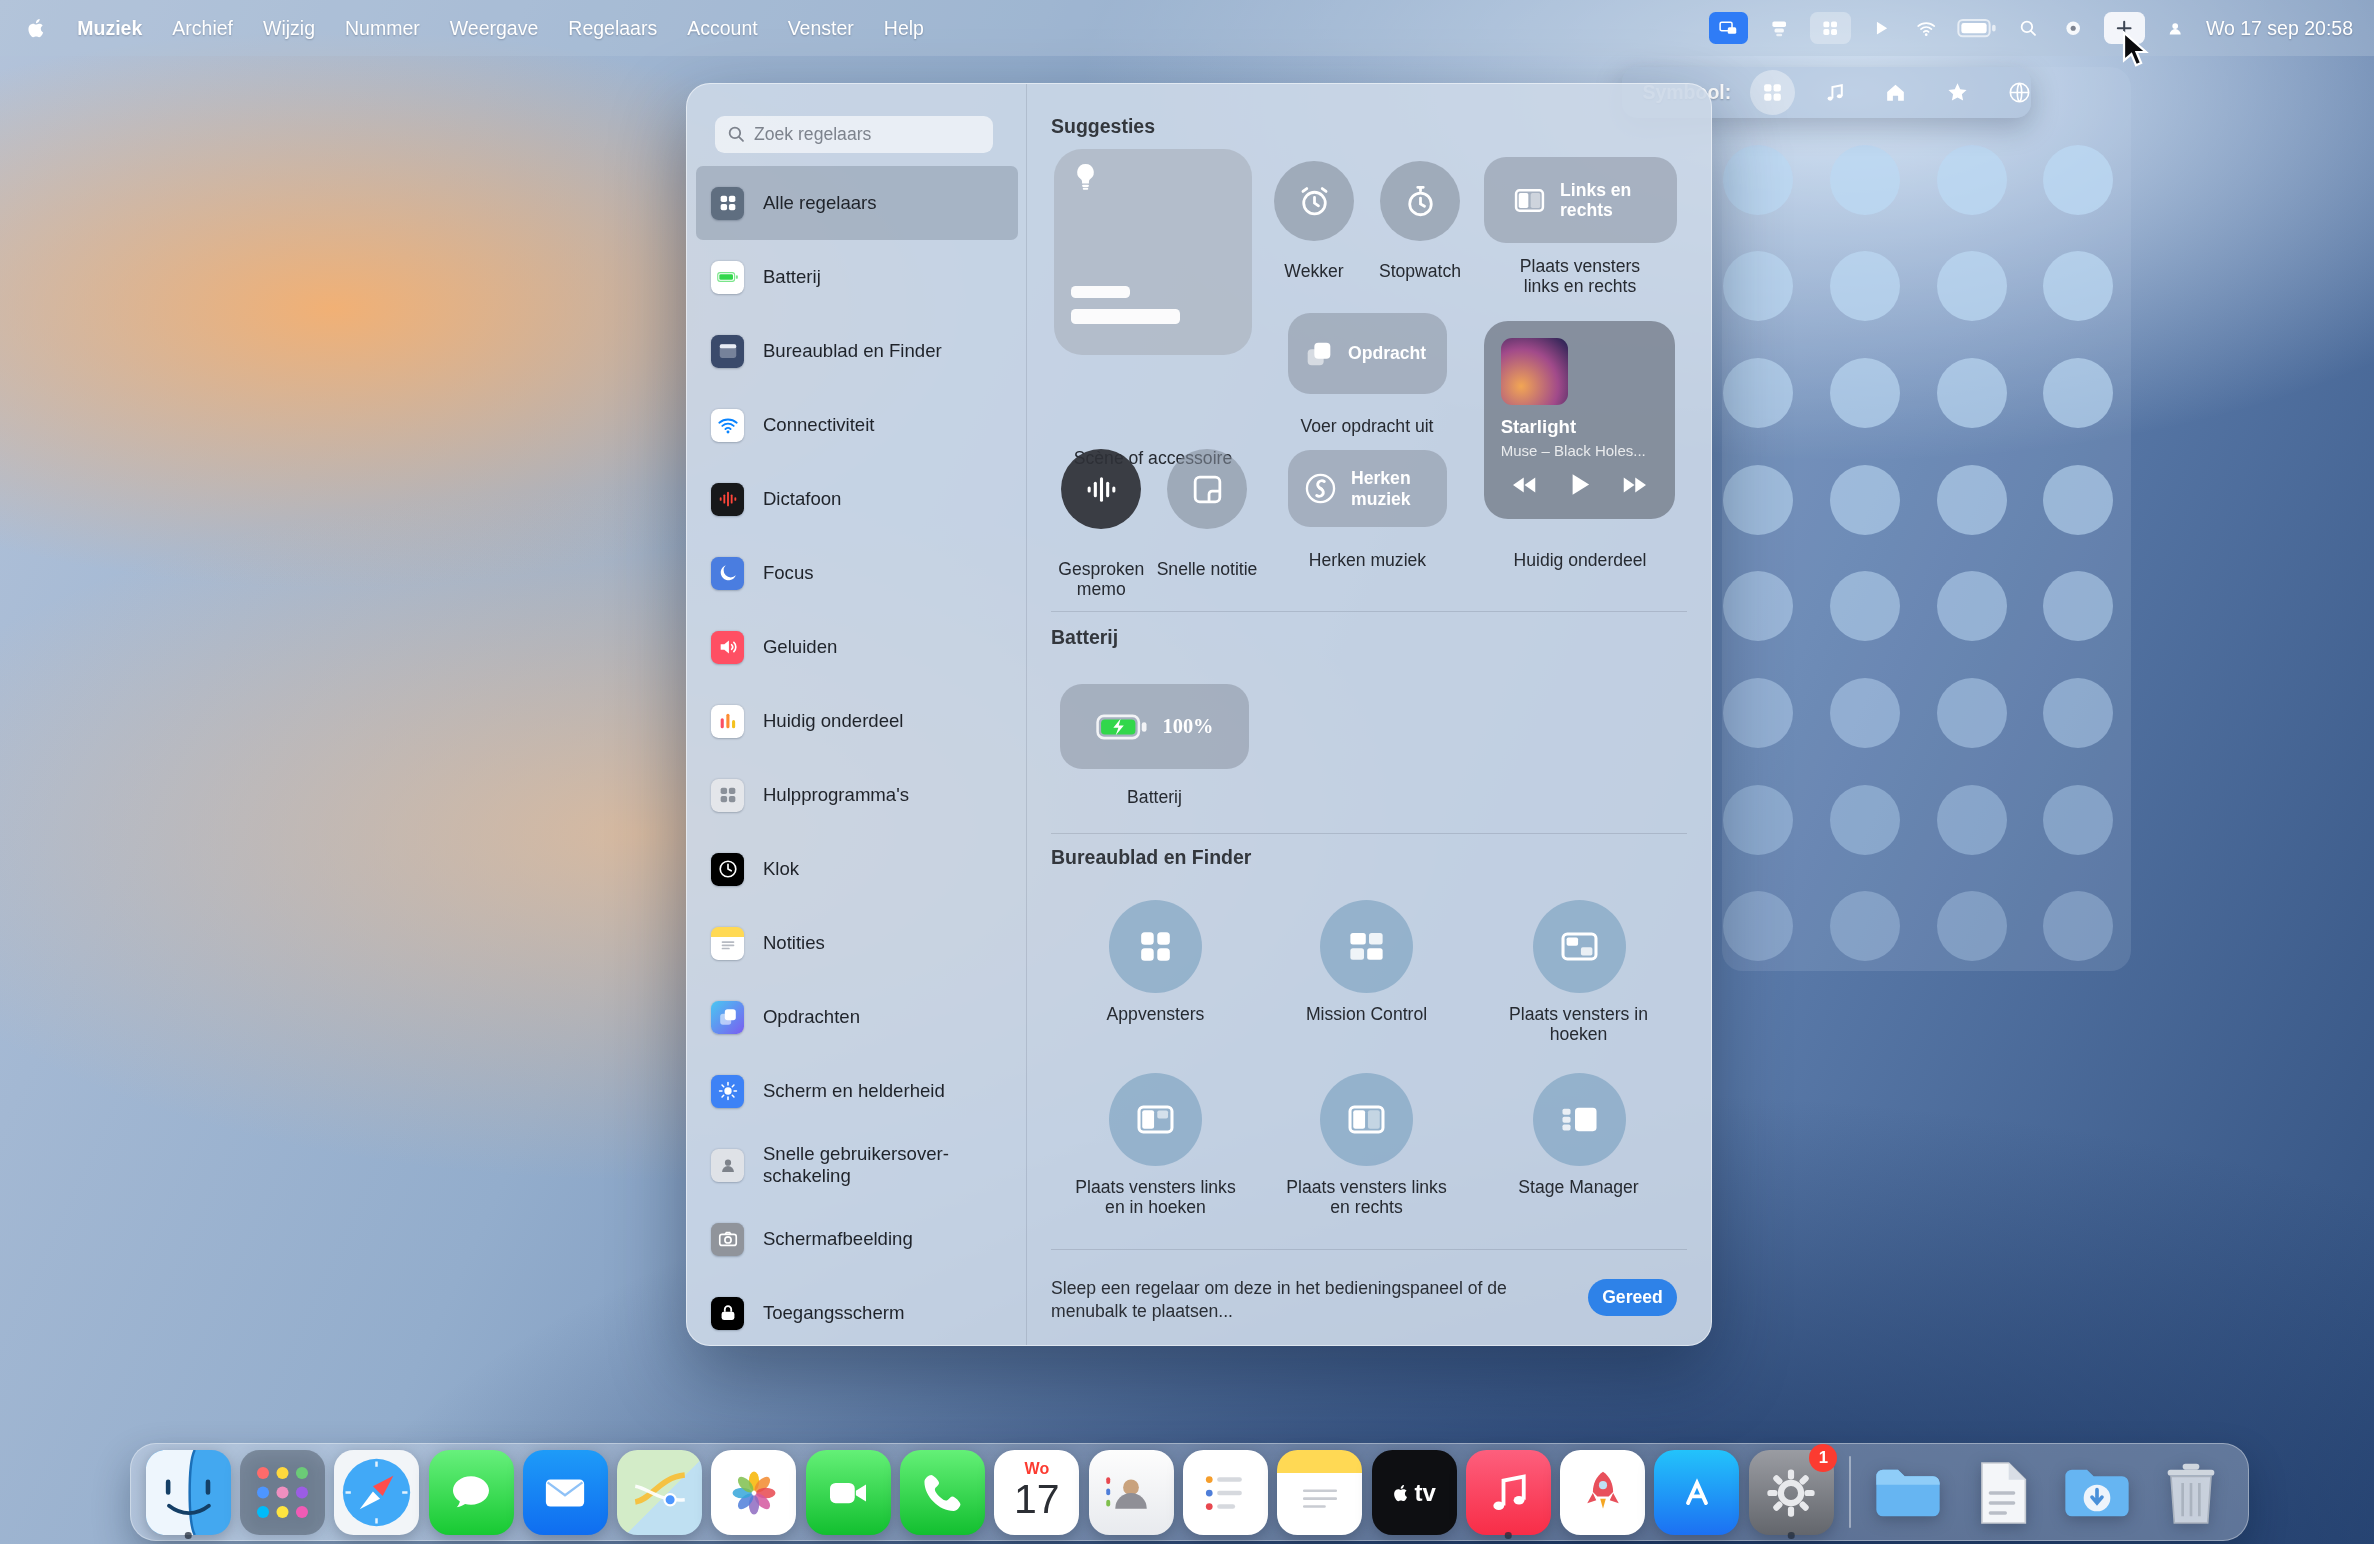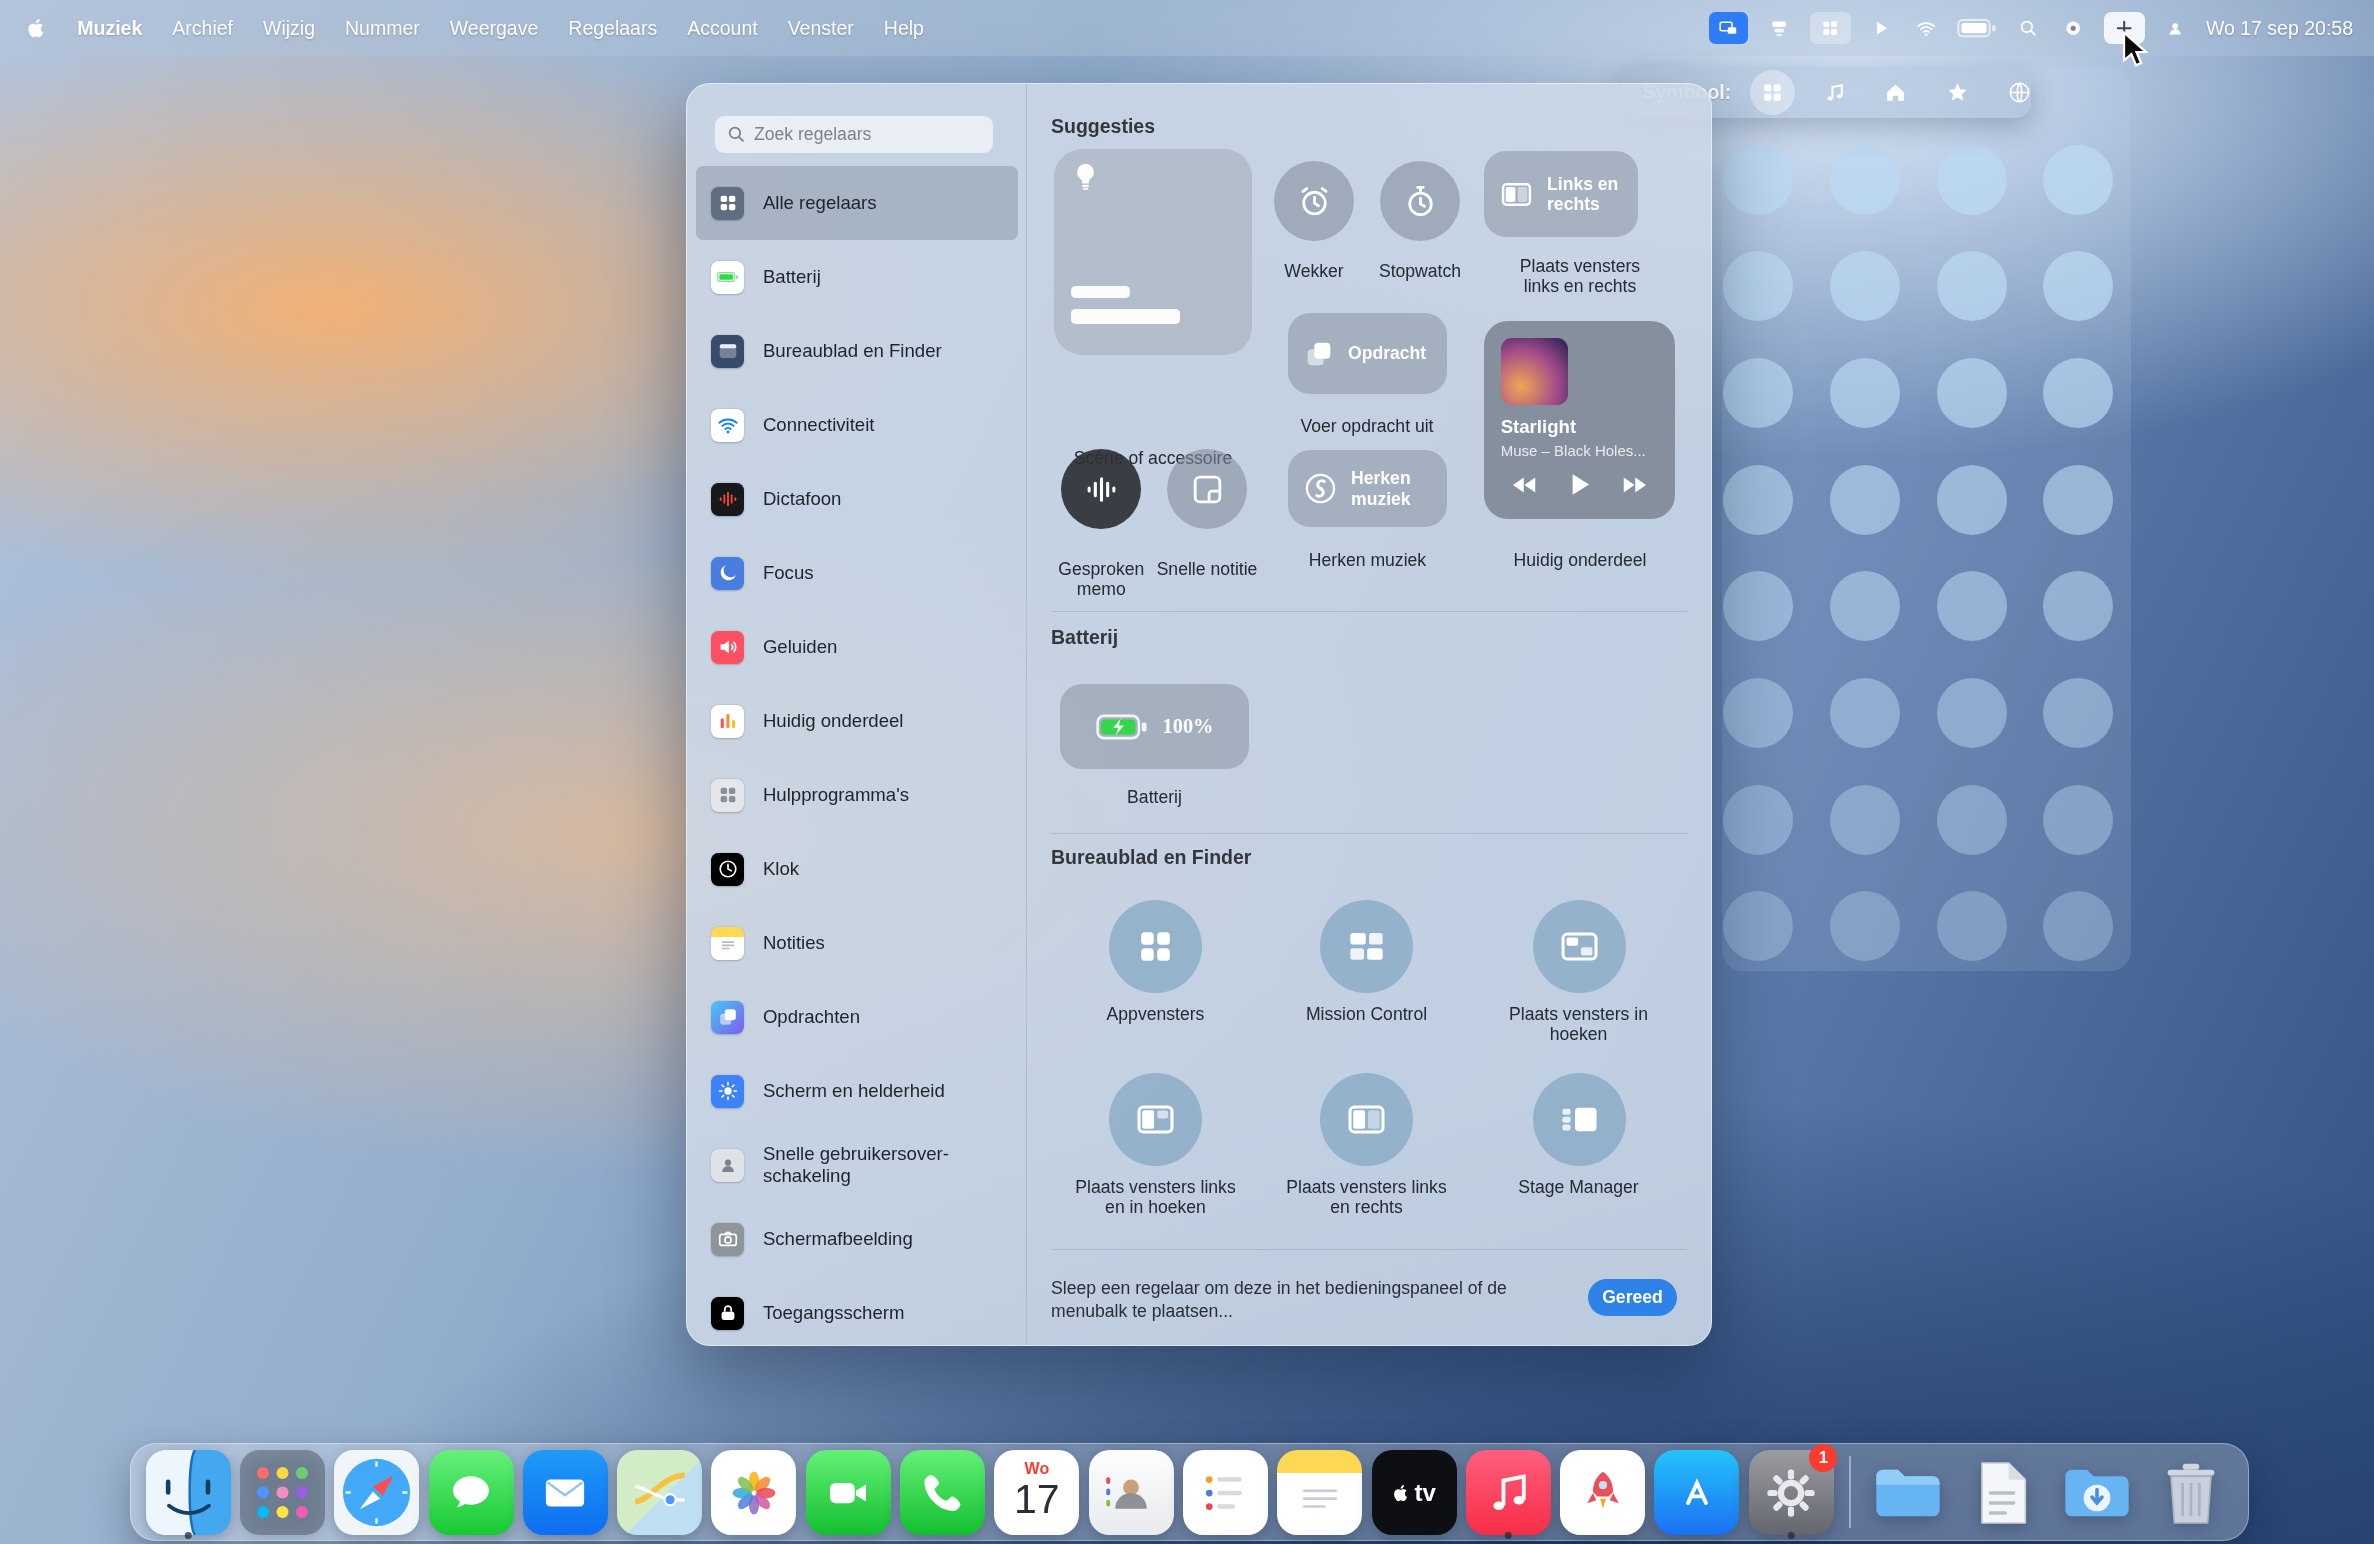--- a/index.html
+++ b/index.html
@@ -478,21 +478,21 @@
         <span class="icn">
             <svg viewBox="0 0 24 24" fill="none" stroke="currentColor" stroke-width="1.8" stroke-linecap="round">
               <circle cx="12" cy="13.6" r="7"></circle>
               <path d="M12 9.8v3.8l2.6 1.5"></path>
               <path d="M10.2 2.8h3.6M12 2.8v2.4"></path>
             </svg>
           </span>
       </div>
       <div class="w-label" style="left:328px;top:177px;width:130px;">Stopwatch</div>
 
-      <div class="tile" style="left:457px;top:67px;width:154px;height:86px;">
+      <div class="tile" style="left:457px;top:73px;width:180px;height:86px;padding-left:13px;">
         <div class="tile-inner">
           <span class="icn" style="width:35px;height:35px;">
               <svg viewBox="0 0 24 24">
                 <rect x="2.8" y="5" width="18.4" height="14" rx="2.4" fill="none" stroke="currentColor" stroke-width="1.7"></rect>
                 <rect x="4.6" y="6.8" width="6.6" height="10.4" rx="1.2" fill="currentColor"></rect>
                 <rect x="12.8" y="6.8" width="6.6" height="10.4" rx="1.2" fill="currentColor" opacity=".45"></rect>
               </svg>
             </span>
           <span style="width:102px;">Links en rechts</span>
         </div>

